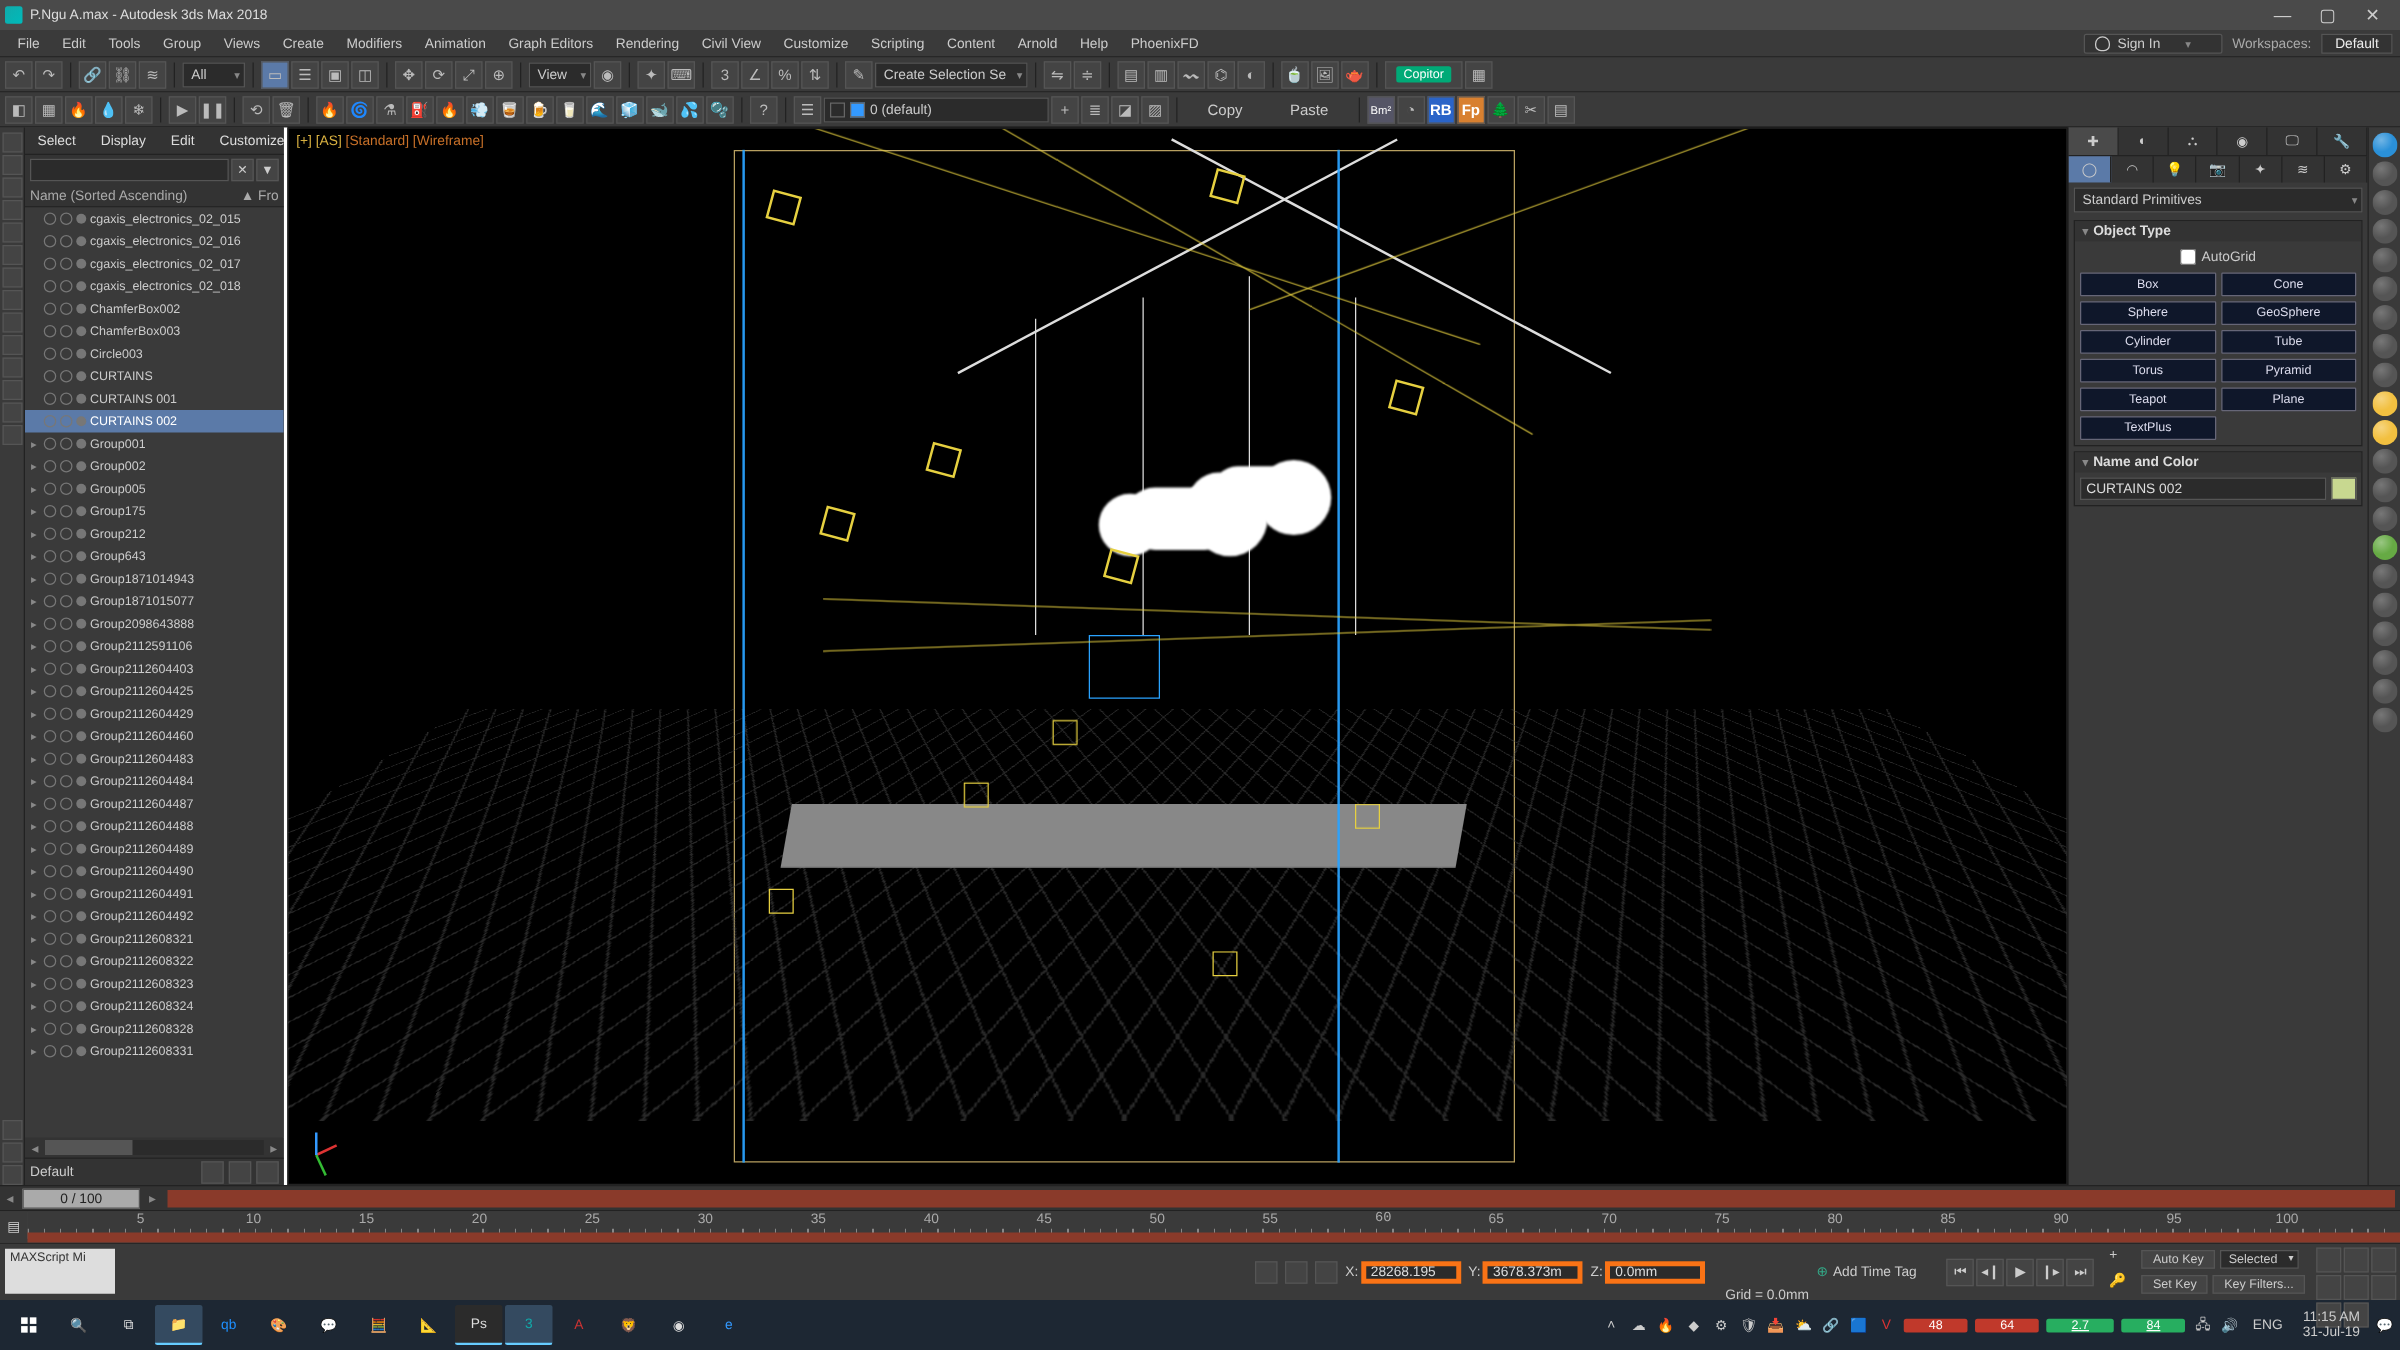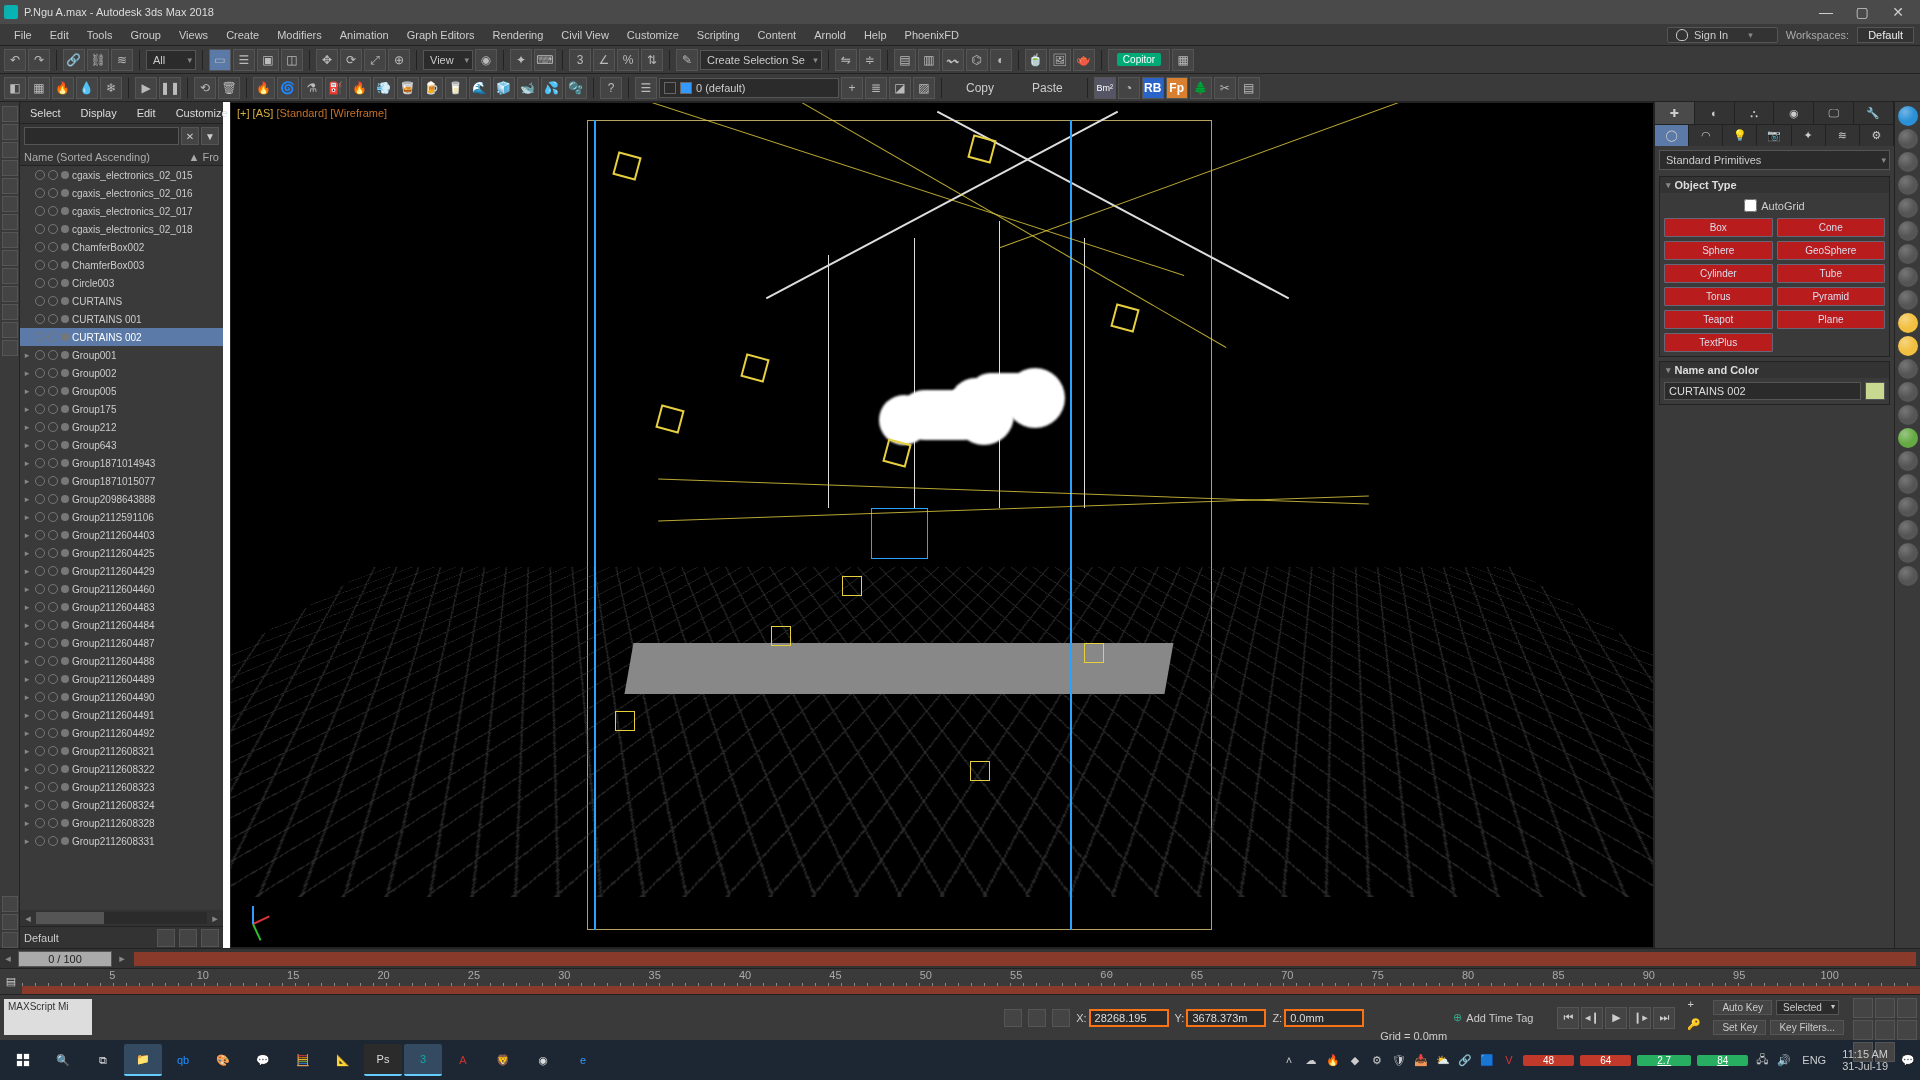--- a/index.html
+++ b/index.html
@@ -35,21 +35,21 @@
 .cap-badge { background:#0a7; color:#fff; padding:1px 6px; border-radius:2px; font-size:10px; }
 
 
 .work-row { display:flex; height: calc(1080px - 24px - 22px - 28px - 28px - 20px - 26px - 46px - 40px); }
 
 
 .far-left { width:20px; background:#3a3a3a; border-right:1px solid #222; display:flex; flex-direction:column; gap:2px; padding-top:4px;}
 .far-left .lb { width:16px; height:16px; margin:0 auto; background:#444; border:1px solid #555; }
 
 
-.scene-panel { width:210px; background:#3a3a3a; border-right:7px solid #ffffff; display:flex; flex-direction:column; }
+.scene-panel { width:210px; background:#3a3a3a; border-right:3px solid #ffffff; display:flex; flex-direction:column; }
 .scene-head { height:22px; display:flex; align-items:center; background:#333; border-bottom:1px solid #222;}
 .scene-head .stab { padding:2px 10px; color:#ddd; cursor:pointer; }
 .scene-search { height:24px; display:flex; align-items:center; padding:2px 4px; gap:2px; background:#333;}
 .scene-search input { flex:1; height:18px; background:#2b2b2b; border:1px solid #555; color:#ccc; padding:0 4px; }
 .scene-search .icb { width:18px;height:18px;background:#444;border:1px solid #555; display:flex;align-items:center;justify-content:center;font-size:10px;}
 .scene-colhead { height:18px; background:#333; border-bottom:1px solid #222; display:flex; align-items:center; padding:0 4px; color:#aaa; font-size:10px;}
 .scene-list { flex:1; overflow:hidden; background:#3a3a3a; }
 .sl-row { height:18px; display:flex; align-items:center; padding:0 2px; gap:3px; color:#ccc; white-space:nowrap;}
 .sl-row.sel { background:#5b7aa8; color:#fff; }
 .sl-row .twisty { width:10px; text-align:center; color:#888; font-size:9px; }
@@ -103,21 +103,21 @@
 .cmd-subtabs { height:22px; display:flex; background:#333; border-top:1px solid #222;}
 .cmd-subtabs .ct { flex:1; display:flex; align-items:center; justify-content:center; border-right:1px solid #222;}
 .cmd-subtabs .ct.sel { background:#5b7aa8; }
 .cmd-drop { margin:4px; }
 .rollout { margin:2px 4px; border:1px solid #222; background:#3a3a3a;}
 .rollout-h { background:#333; padding:2px 6px; color:#ddd; font-weight:bold; display:flex; align-items:center; gap:4px;}
 .rollout-h::before{content:"▾"; font-size:9px; color:#888;}
 .rollout-b { padding:4px; }
 .autogrid { display:flex; align-items:center; justify-content:center; gap:4px; padding:2px 0 6px;}
 .btn-grid { display:grid; grid-template-columns:1fr 1fr; gap:4px; }
-.obj-btn { background:#b91c1c; border:1px solid #667; color:#dde; text-align:center; padding:3px 0; font-size:10px; border-radius:1px; cursor:pointer;}
+.obj-btn { background:#0f172a; border:1px solid #667; color:#dde; text-align:center; padding:3px 0; font-size:10px; border-radius:1px; cursor:pointer;}
 .name-row { display:flex; gap:4px; padding:4px; align-items:center;}
 .name-row input { flex:1; height:18px; background:#2b2b2b; border:1px solid #555; color:#ddd; padding:0 4px;}
 .name-row .swatch { width:20px; height:18px; background:#c8d890; border:1px solid #555; }
 
 
 .far-right { width:26px; background:#3a3a3a; border-left:1px solid #222; display:flex; flex-direction:column; gap:3px; padding-top:4px; align-items:center;}
 .far-right .rb { width:20px; height:20px; border-radius:50%; background:radial-gradient(circle at 35% 30%, #fff3, transparent 50%), #555; }
 
 
 .timeslider-row { height:20px; background:#333; display:flex; align-items:center; border-top:1px solid #222;}
@@ -137,21 +137,21 @@
 
 .status-row { height:46px; background:#3a3a3a; border-top:1px solid #222; display:flex; align-items:stretch;}
 .status-left { width:96px; padding:4px; }
 .status-left .mx { height:36px; background:#ddd; color:#333; padding:2px 4px; font-size:10px; overflow:hidden;}
 .status-mid { flex:1; display:flex; flex-direction:column; justify-content:center; padding:0 8px; gap:2px;}
 .status-mid .line { color:#ccc; font-size:11px;}
 .status-coords { display:flex; align-items:center; gap:6px; padding:0 8px;}
 .status-coords .ic { width:18px;height:18px;background:#444;border:1px solid #555;}
 .coord-box { display:flex; align-items:center; gap:2px; }
 .coord-box .lab { color:#ccc; }
-.coord-box .val { width:80px; height:18px; background:#2b2b2b; border:2px solid #f97316; color:#ddd; padding:0 4px; display:flex; align-items:center;}
+.coord-box .val { width:80px; height:18px; background:#2b2b2b; border:4px solid #f97316; color:#ddd; padding:0 4px; display:flex; align-items:center;}
 .grid-read { color:#ccc; margin-left:10px;margin-top:37px;}
 .timectrl { display:flex; align-items:center; gap:2px; padding:0 6px;}
 .timectrl .pb { width:22px;height:22px;background:#444;border:1px solid #555;display:flex;align-items:center;justify-content:center;color:#ccc;}
 .key-area { display:flex; flex-direction:column; gap:2px; padding:3px 6px;}
 .key-area .row { display:flex; gap:4px; align-items:center;}
 .key-btn { background:#444; border:1px solid #555; color:#ccc; padding:1px 8px; font-size:10px;}
 .key-drop { background:#2b2b2b; border:1px solid #555; color:#ccc; padding:1px 16px 1px 6px; font-size:10px; position:relative;}
 .key-drop::after{content:"▾";position:absolute;right:3px;font-size:8px;}
 .addtag { color:#ccc; display:flex; align-items:center; gap:4px; margin-left:auto; padding-right:10px;}
 .addtag::before { content:"⊕"; color:#3a8; }

